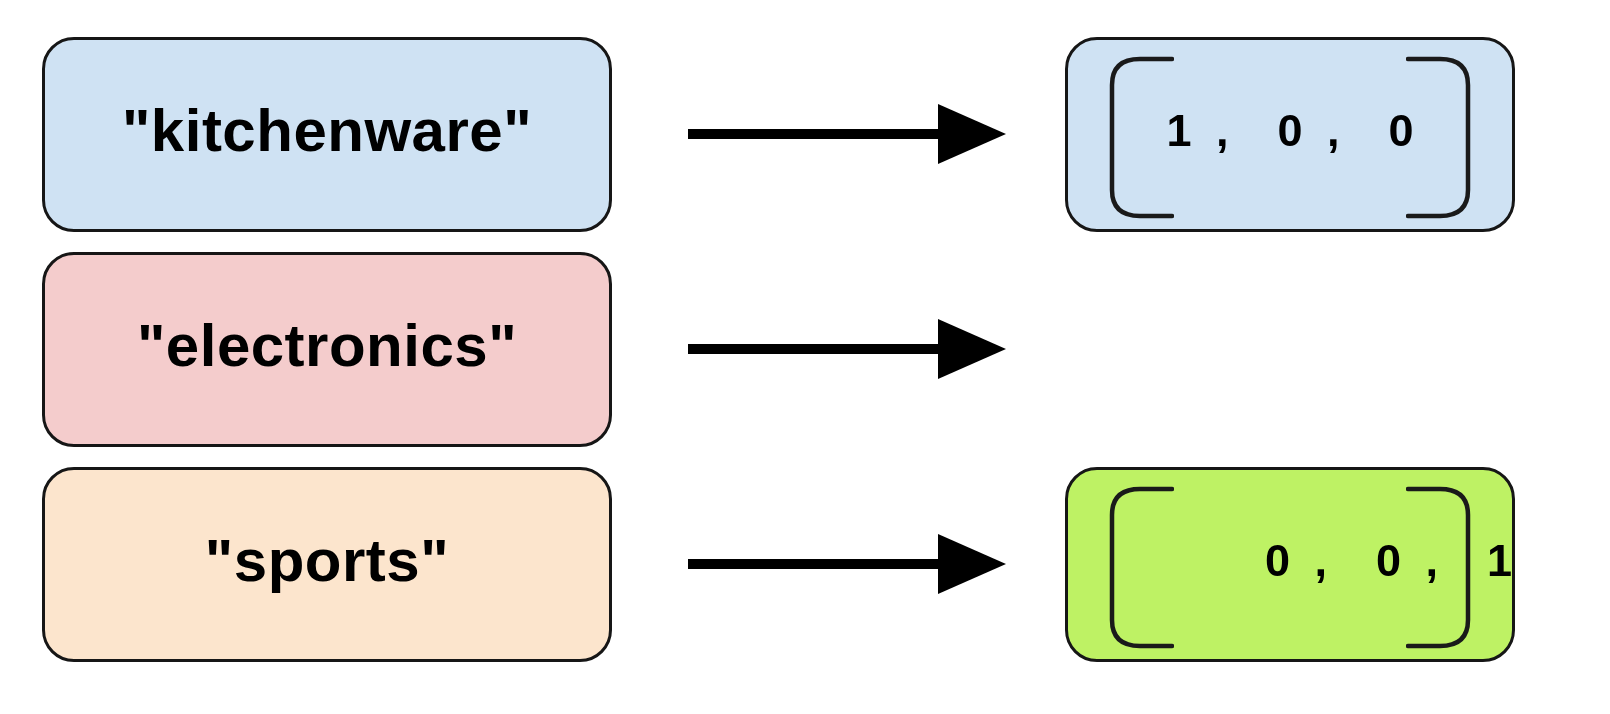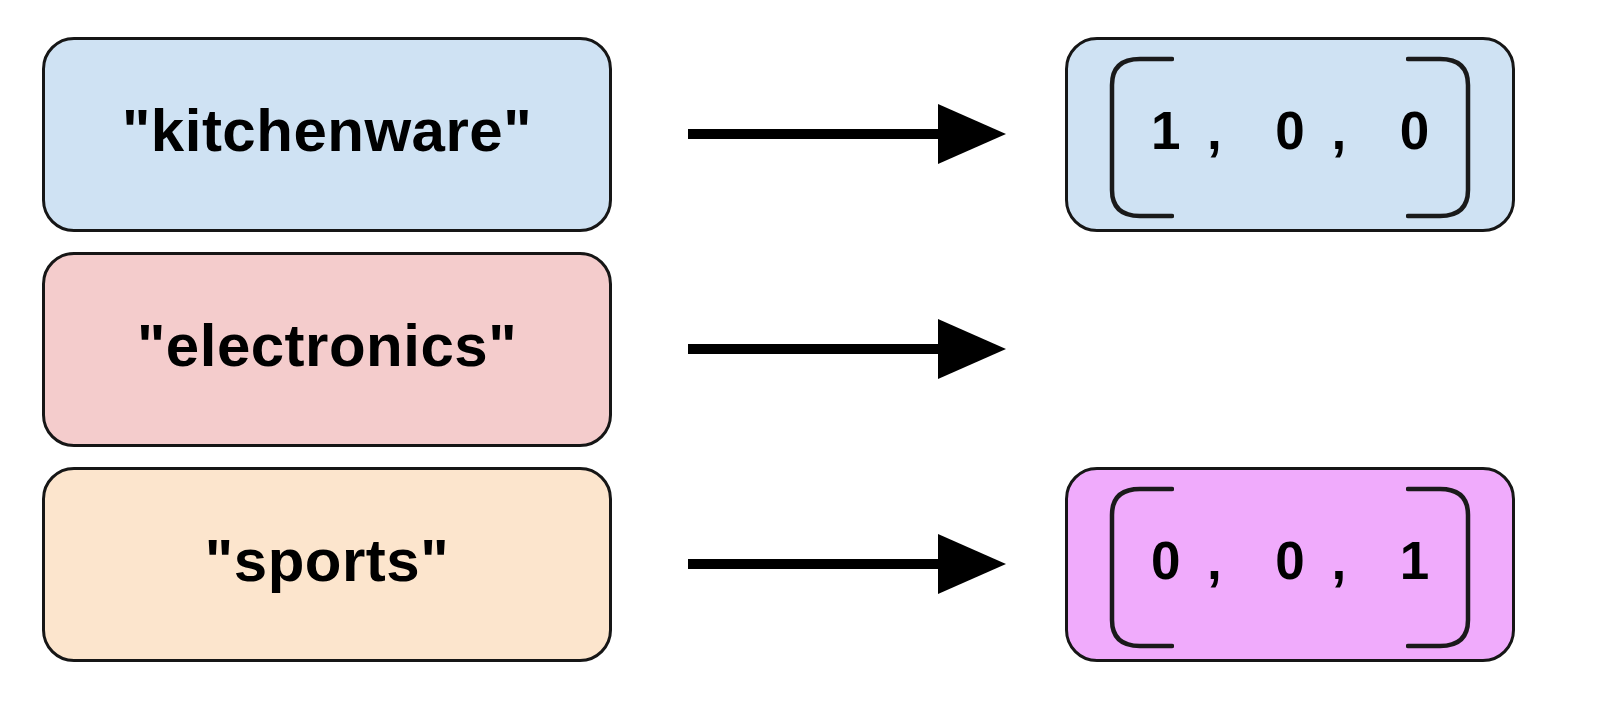--- a/index.html
+++ b/index.html
@@ -70,21 +70,21 @@
   }
   .bracket {
     position: absolute;
     top: 15px;
     width: 66px;
     height: 165px;
   }
   .bracket.left  { left: 40px; }
   .bracket.right { right: 40px; }
   .vector-text {
-    font-size: 53px;
+    font-size: 45px;
     font-weight: bold;
     color: #000000;
     white-space: pre;       
     word-spacing: 12px;
     transform: translateY(-4px);
   }
 </style>
 </head>
 <body>
 
@@ -120,21 +120,21 @@
   </div>
 
   <div class="row r2">
     <div class="label-box" style="background-color: rgb(252, 229, 205);">
       <span class="label-text">"sports"</span>
     </div>
     <svg class="arrow" viewBox="0 0 320 66">
       <rect x="0" y="28" width="258" height="10" fill="#000000"></rect>
       <polygon points="250,3 318,33 250,63" fill="#000000"></polygon>
     </svg>
-    <div class="vector-box" style="background-color: #f0abfc;">
+    <div class="vector-box" style="background-color: #bef264; justify-content: flex-end;">
       <svg class="bracket left" viewBox="0 0 66 165">
         <path d="M 64 4 L 32 4 Q 4 4 4 30 L 4 135 Q 4 161 32 161 L 64 161" fill="none" stroke="#1a1a1a" stroke-width="4.5" stroke-linecap="round"></path>
       </svg>
       <span class="vector-text">0 ,  0 ,  1</span>
       <svg class="bracket right" viewBox="0 0 66 165">
         <path d="M 2 4 L 34 4 Q 62 4 62 30 L 62 135 Q 62 161 34 161 L 2 161" fill="none" stroke="#1a1a1a" stroke-width="4.5" stroke-linecap="round"></path>
       </svg>
     </div>
   </div>
 

